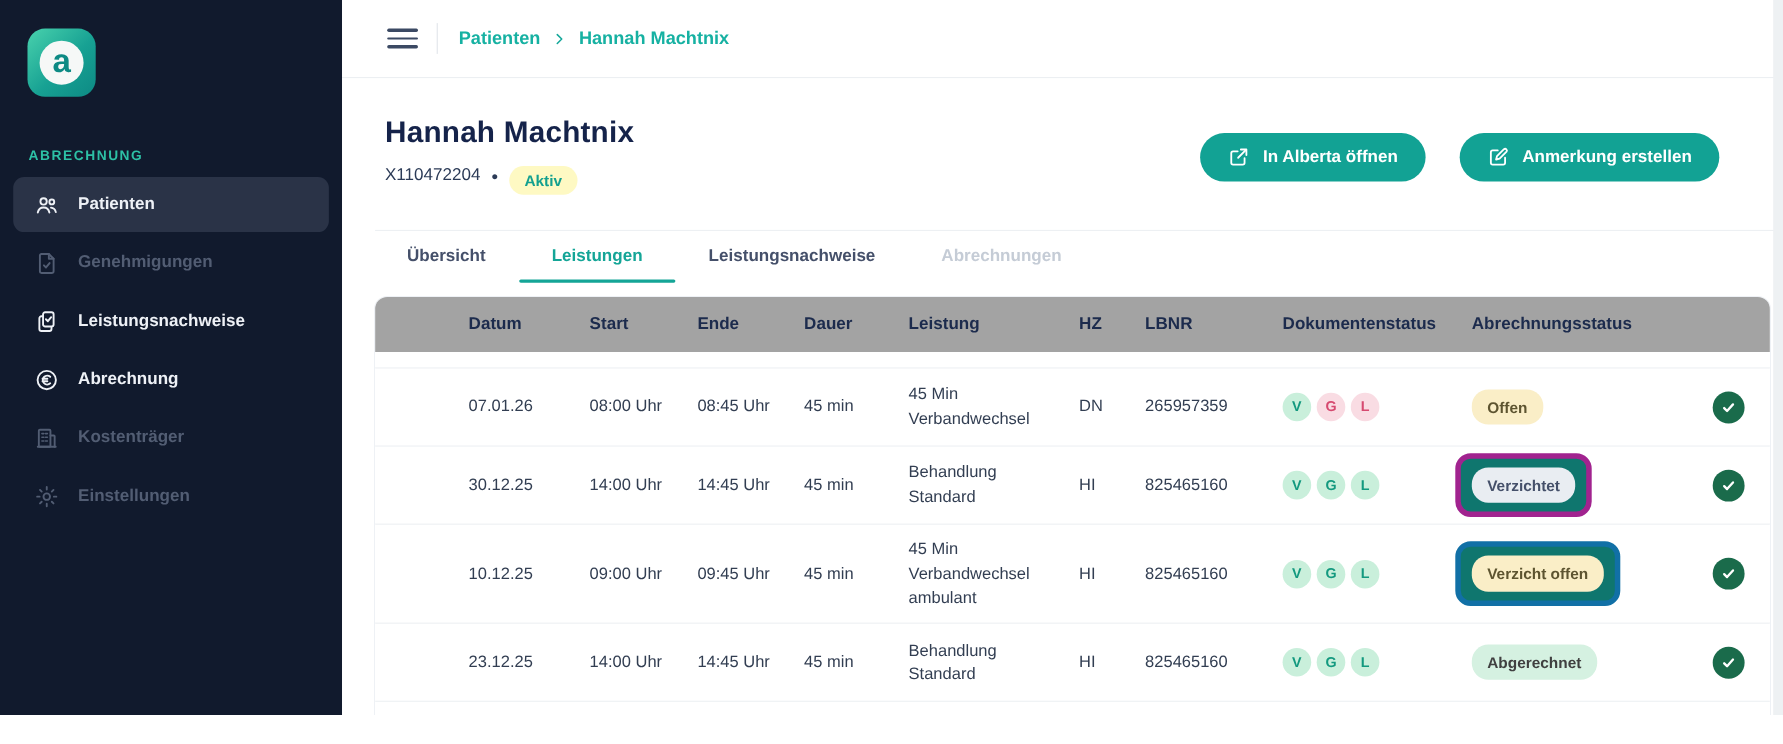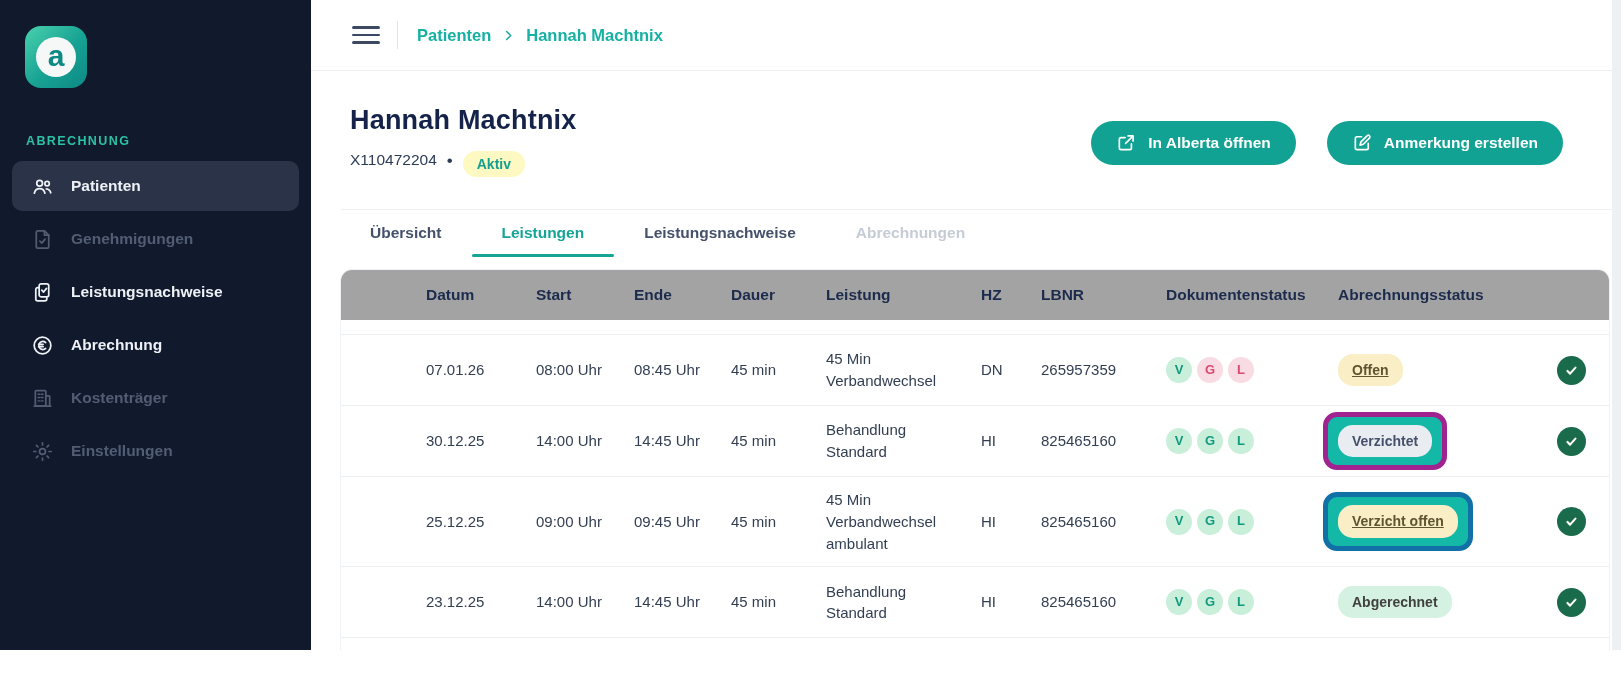--- a/index.html
+++ b/index.html
@@ -63,24 +63,24 @@
   .sliver { height:14px; background:#fff; }
   .trow { align-items:center; border-top:1px solid #edf0f3; min-height:71px; padding-top:12px; padding-bottom:12px;
     font-size:15px; color:#323e52; background:#fff; cursor:pointer; }
   .cell { padding-right:12px; line-height:1.45; }
   .vgl { display:flex; gap:5px; }
   .chip { width:26px; height:26px; border-radius:50%; display:flex; align-items:center; justify-content:center;
     font-size:13px; font-weight:600; }
   .chip.green { background:#c9efdb; color:#13997f; }
   .chip.red { background:#f9dce3; color:#d64a70; }
   .status { display:inline-block; padding:6px 14px; border-radius:15px; font-size:14px; font-weight:600; white-space:nowrap; }
-  .status.yellow { background:#faeec7; color:#5d5430;text-decoration:underline; }
+  .status.yellow { background:#faeec7; color:#5d5430; }
   .status.grey { background:#e9edf2; color:#45506a; }
   .status.green { background:#d5f1e1; color:#404040; }
-  .hl { display:inline-block; border-radius:14px; padding:8px 10px; margin:-13px -15px; background:#14b8a6; }
+  .hl { display:inline-block; border-radius:14px; padding:8px 10px; margin:-13px -15px; background:#0f766e; }
   .hl.purple { border:5px solid #a1238f; }
   .hl.blue { border:5px solid #1170a6; }
   .check-cell { display:flex; justify-content:center; padding-right:0; }
   .check { width:29px; height:29px; border-radius:50%; background:#1a6b4b; display:flex; align-items:center; justify-content:center; }
   .check svg { width:15px; height:15px; }
   .tail-row { border-top:1px solid #edf0f3; height:30px; background:#fff; }
 
   .scroll-strip { position:absolute; right:0; top:0; width:9px; height:650px; background:#eef1f3; }
 </style>
 </head>
@@ -274,21 +274,21 @@
                 <div class="cell"><span class="hl purple"><span class="status grey">Verzichtet</span></span></div>
                 <div class="cell check-cell">
                   <span class="check">
                     <svg viewBox="0 0 24 24" fill="none" stroke="#ffffff" stroke-width="3.4" stroke-linecap="round" stroke-linejoin="round">
                       <path d="M5.5 12.8l4.2 4.2 8.6-9.6"></path>
                     </svg>
                   </span>
                 </div>
               </div>
               <div class="trow">
-                <div class="cell">25.12.25</div>
+                <div class="cell">10.12.25</div>
                 <div class="cell">09:00 Uhr</div>
                 <div class="cell">09:45 Uhr</div>
                 <div class="cell">45 min</div>
                 <div class="cell">45 Min Verbandwechsel ambulant</div>
                 <div class="cell">HI</div>
                 <div class="cell">825465160</div>
                 <div class="cell vgl">
                   <span class="chip green">V</span>
                   <span class="chip green">G</span>
                   <span class="chip green">L</span>

